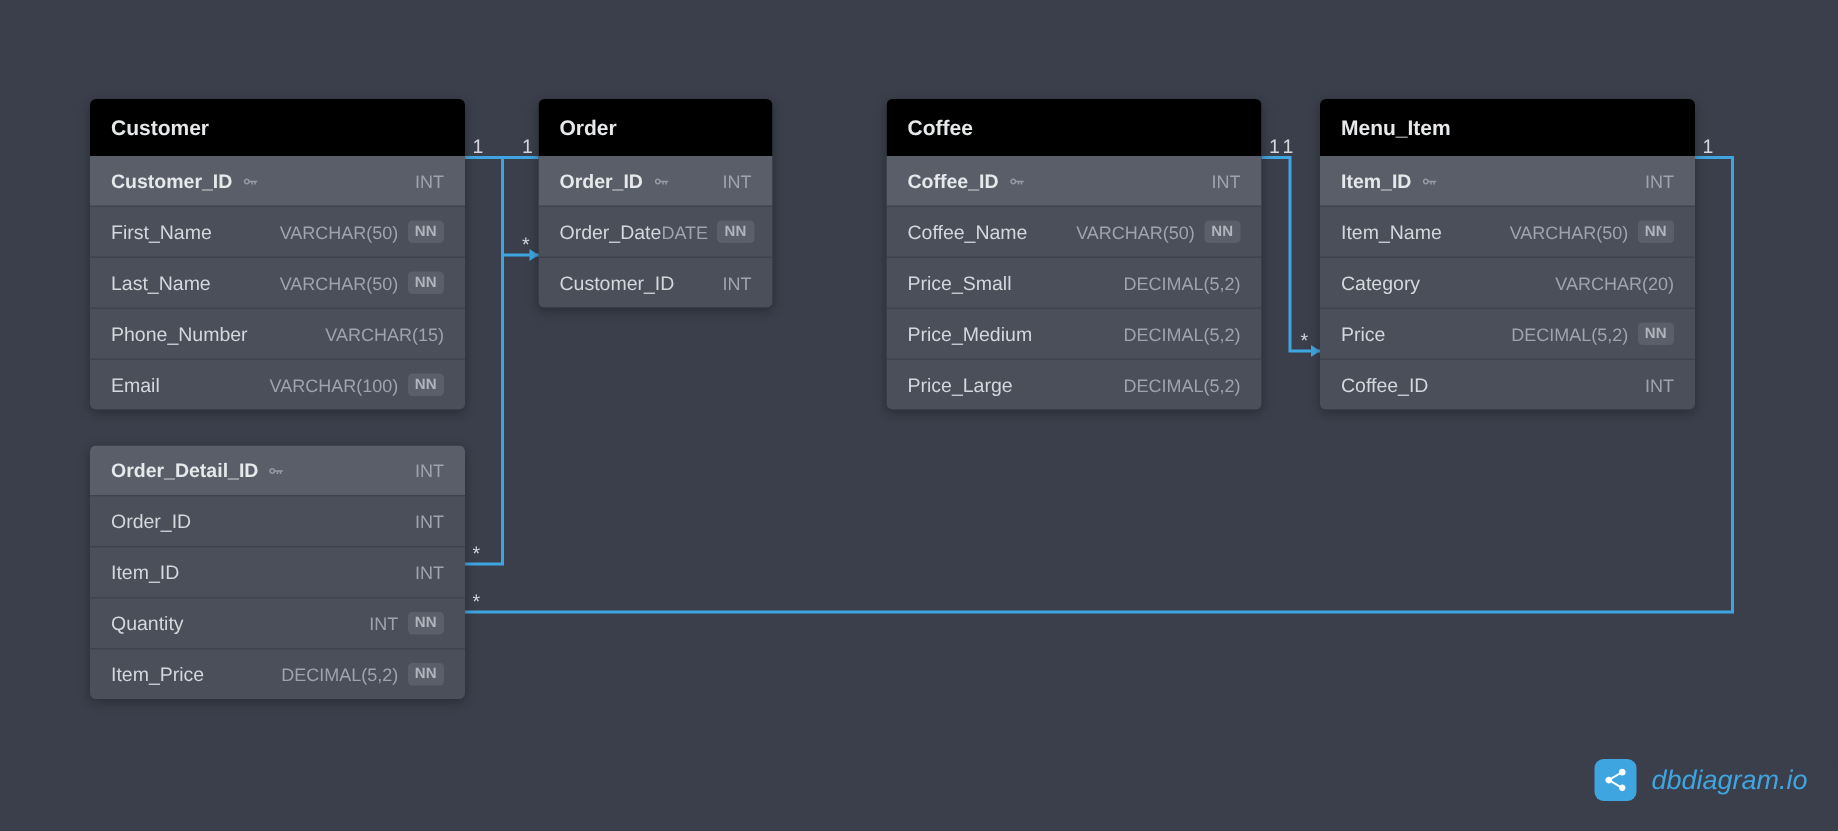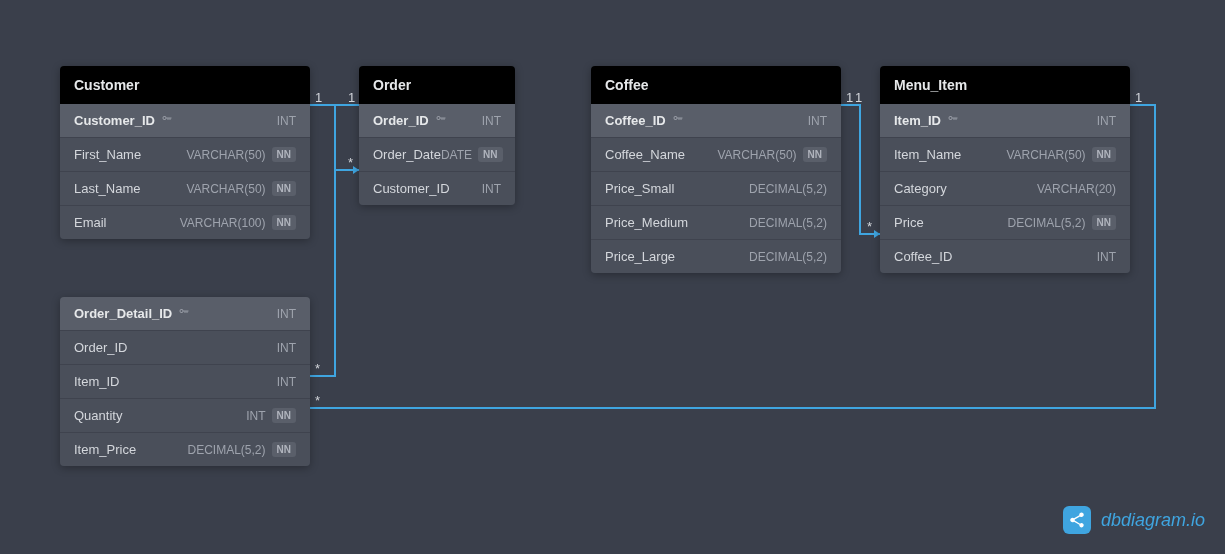--- a/index.html
+++ b/index.html
@@ -45,21 +45,21 @@
     }
     .row:last-child {
       border-bottom: none;
     }
     .row.pk {
       background: #595e69;
     }
     .row .col-name {
       color: #d4d7dc;
       display: flex;
-      align-items: flex-start;
+      align-items: flex-end;
       gap: 6px;
     }
     .row.pk .col-name {
       font-weight: 700;
       color: #e6e8ea;
     }
     .row .col-type {
       color: #9ea3ad;
       font-size: 12px;
       display: flex;
@@ -190,20 +190,24 @@
         </span>
     </div>
     <div class="row">
       <span class="col-name">Last_Name</span>
       <span class="col-type">
           <span>VARCHAR(50)</span>
           <span class="nn-badge">NN</span>
         </span>
     </div>
     <div class="row">
+      <span class="col-name">Phone_Number</span>
+      <span class="col-type">VARCHAR(15)</span>
+    </div>
+    <div class="row">
       <span class="col-name">Email</span>
       <span class="col-type">
           <span>VARCHAR(100)</span>
           <span class="nn-badge">NN</span>
         </span>
     </div>
   </div>
 
   <div class="table" style="left:359px; top:66px; width:156px;">
     <div class="table-header">Order</div>

